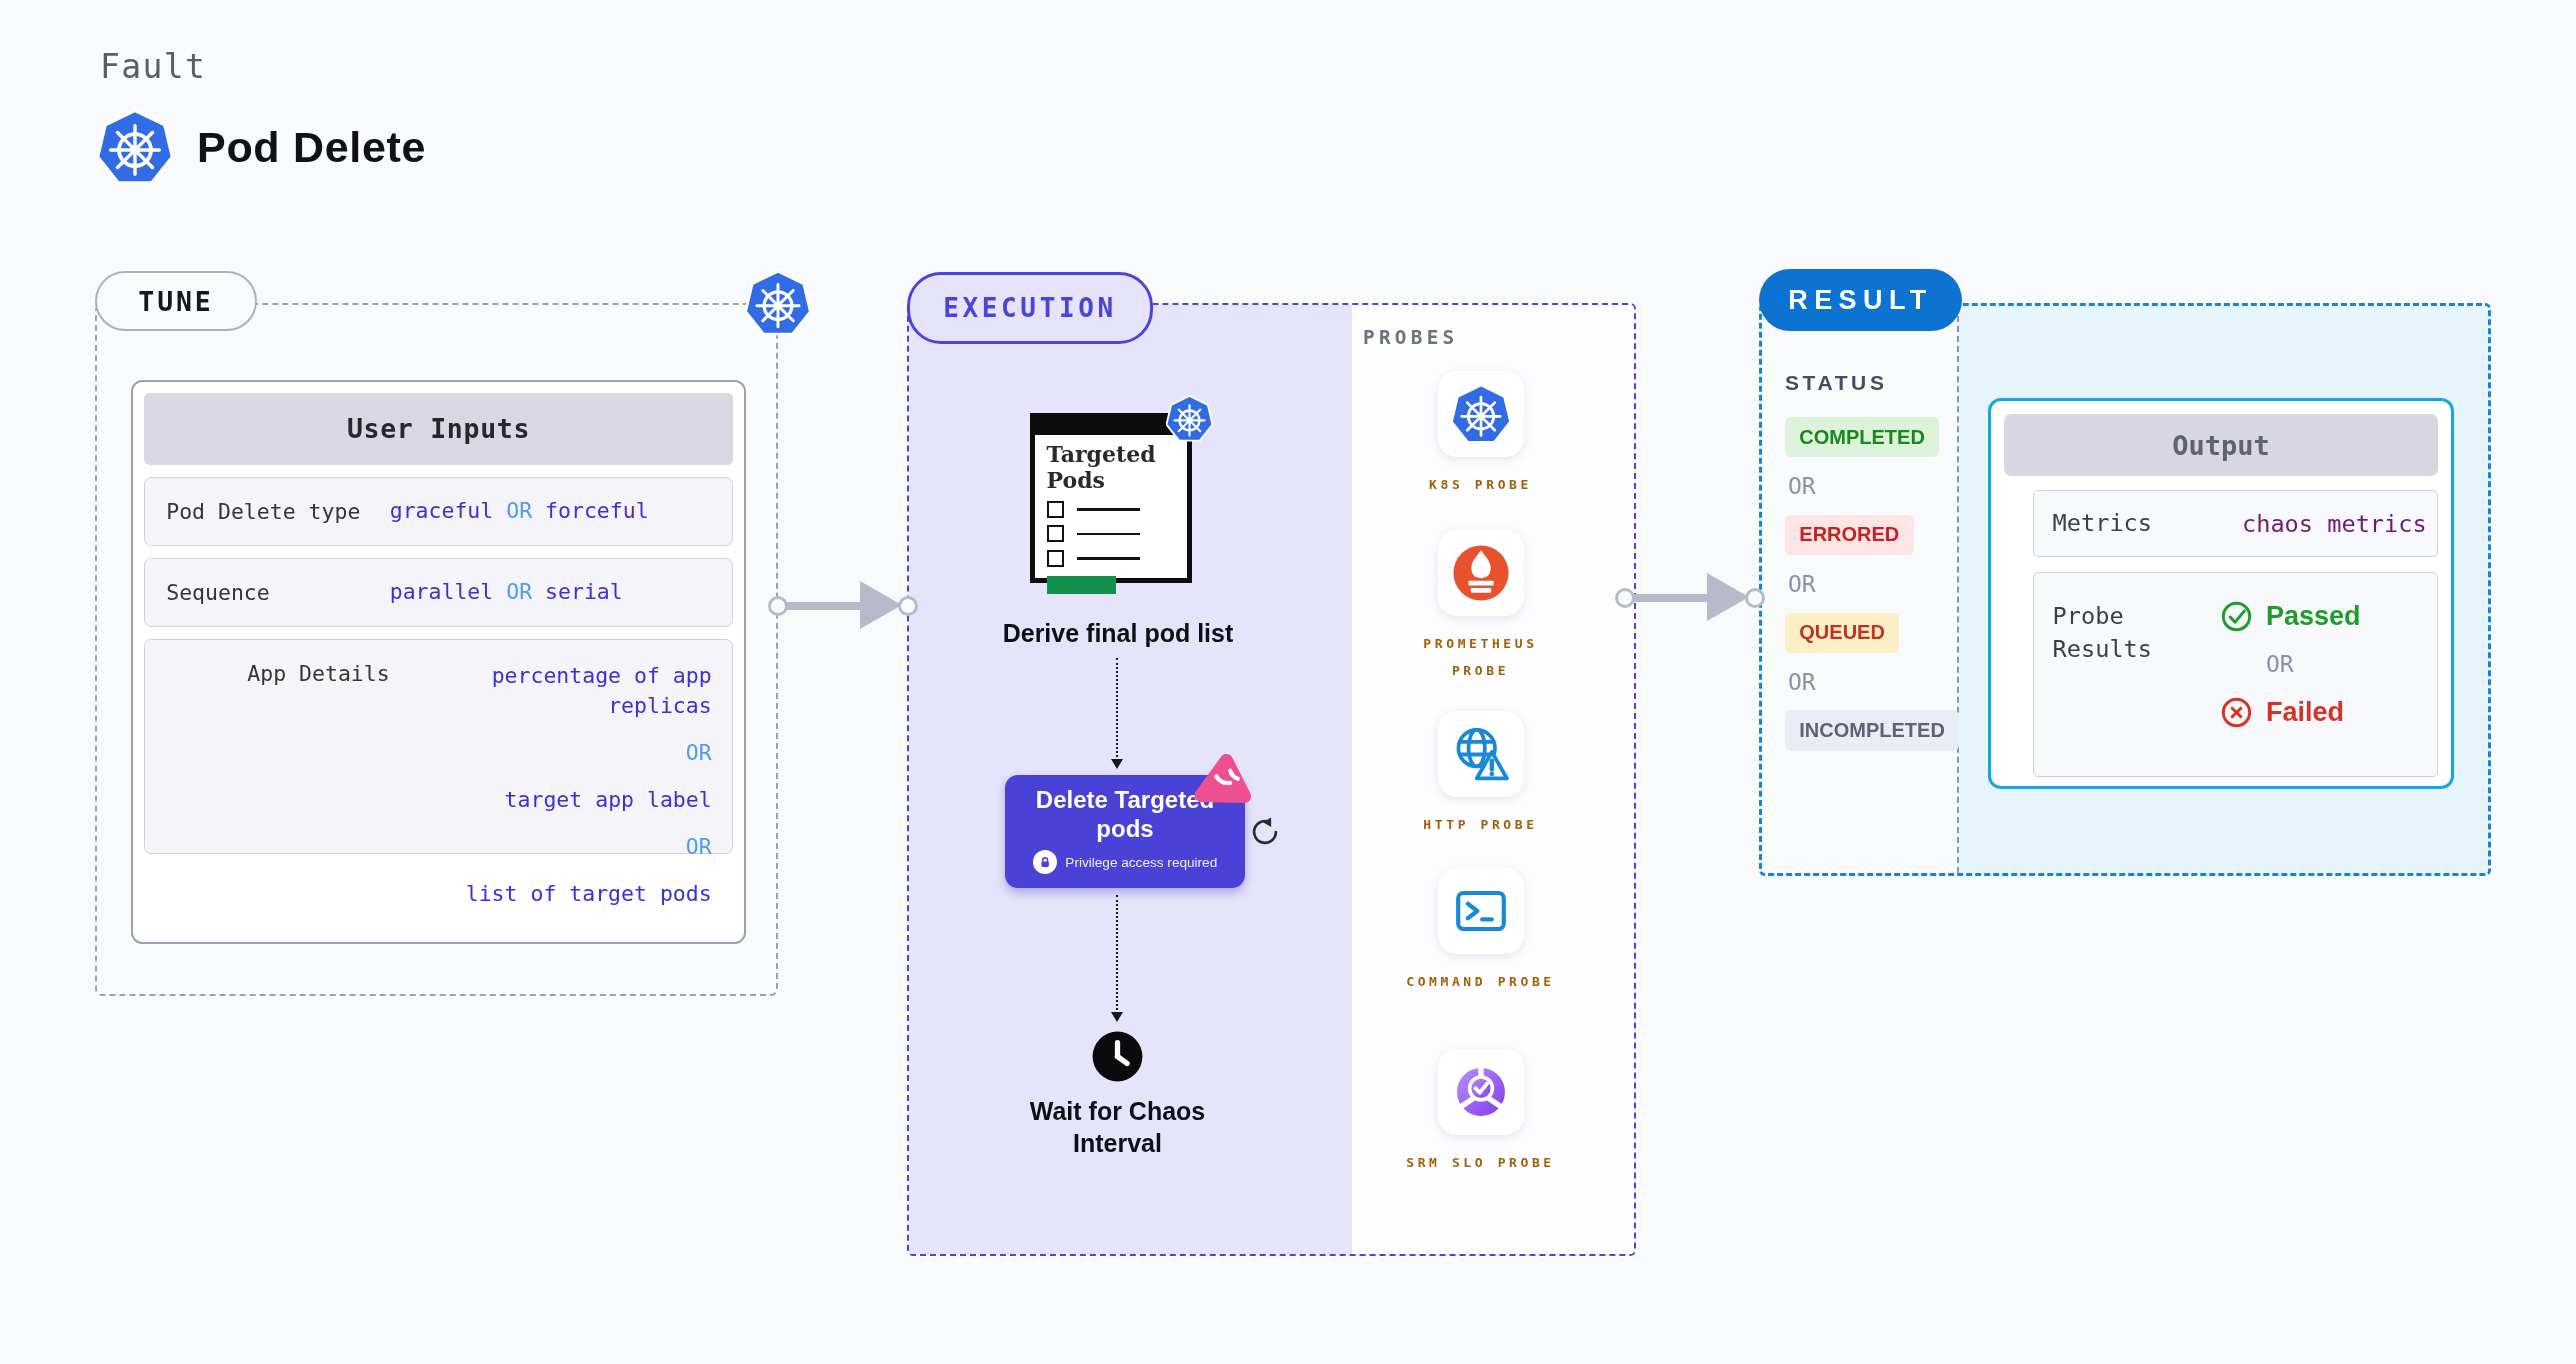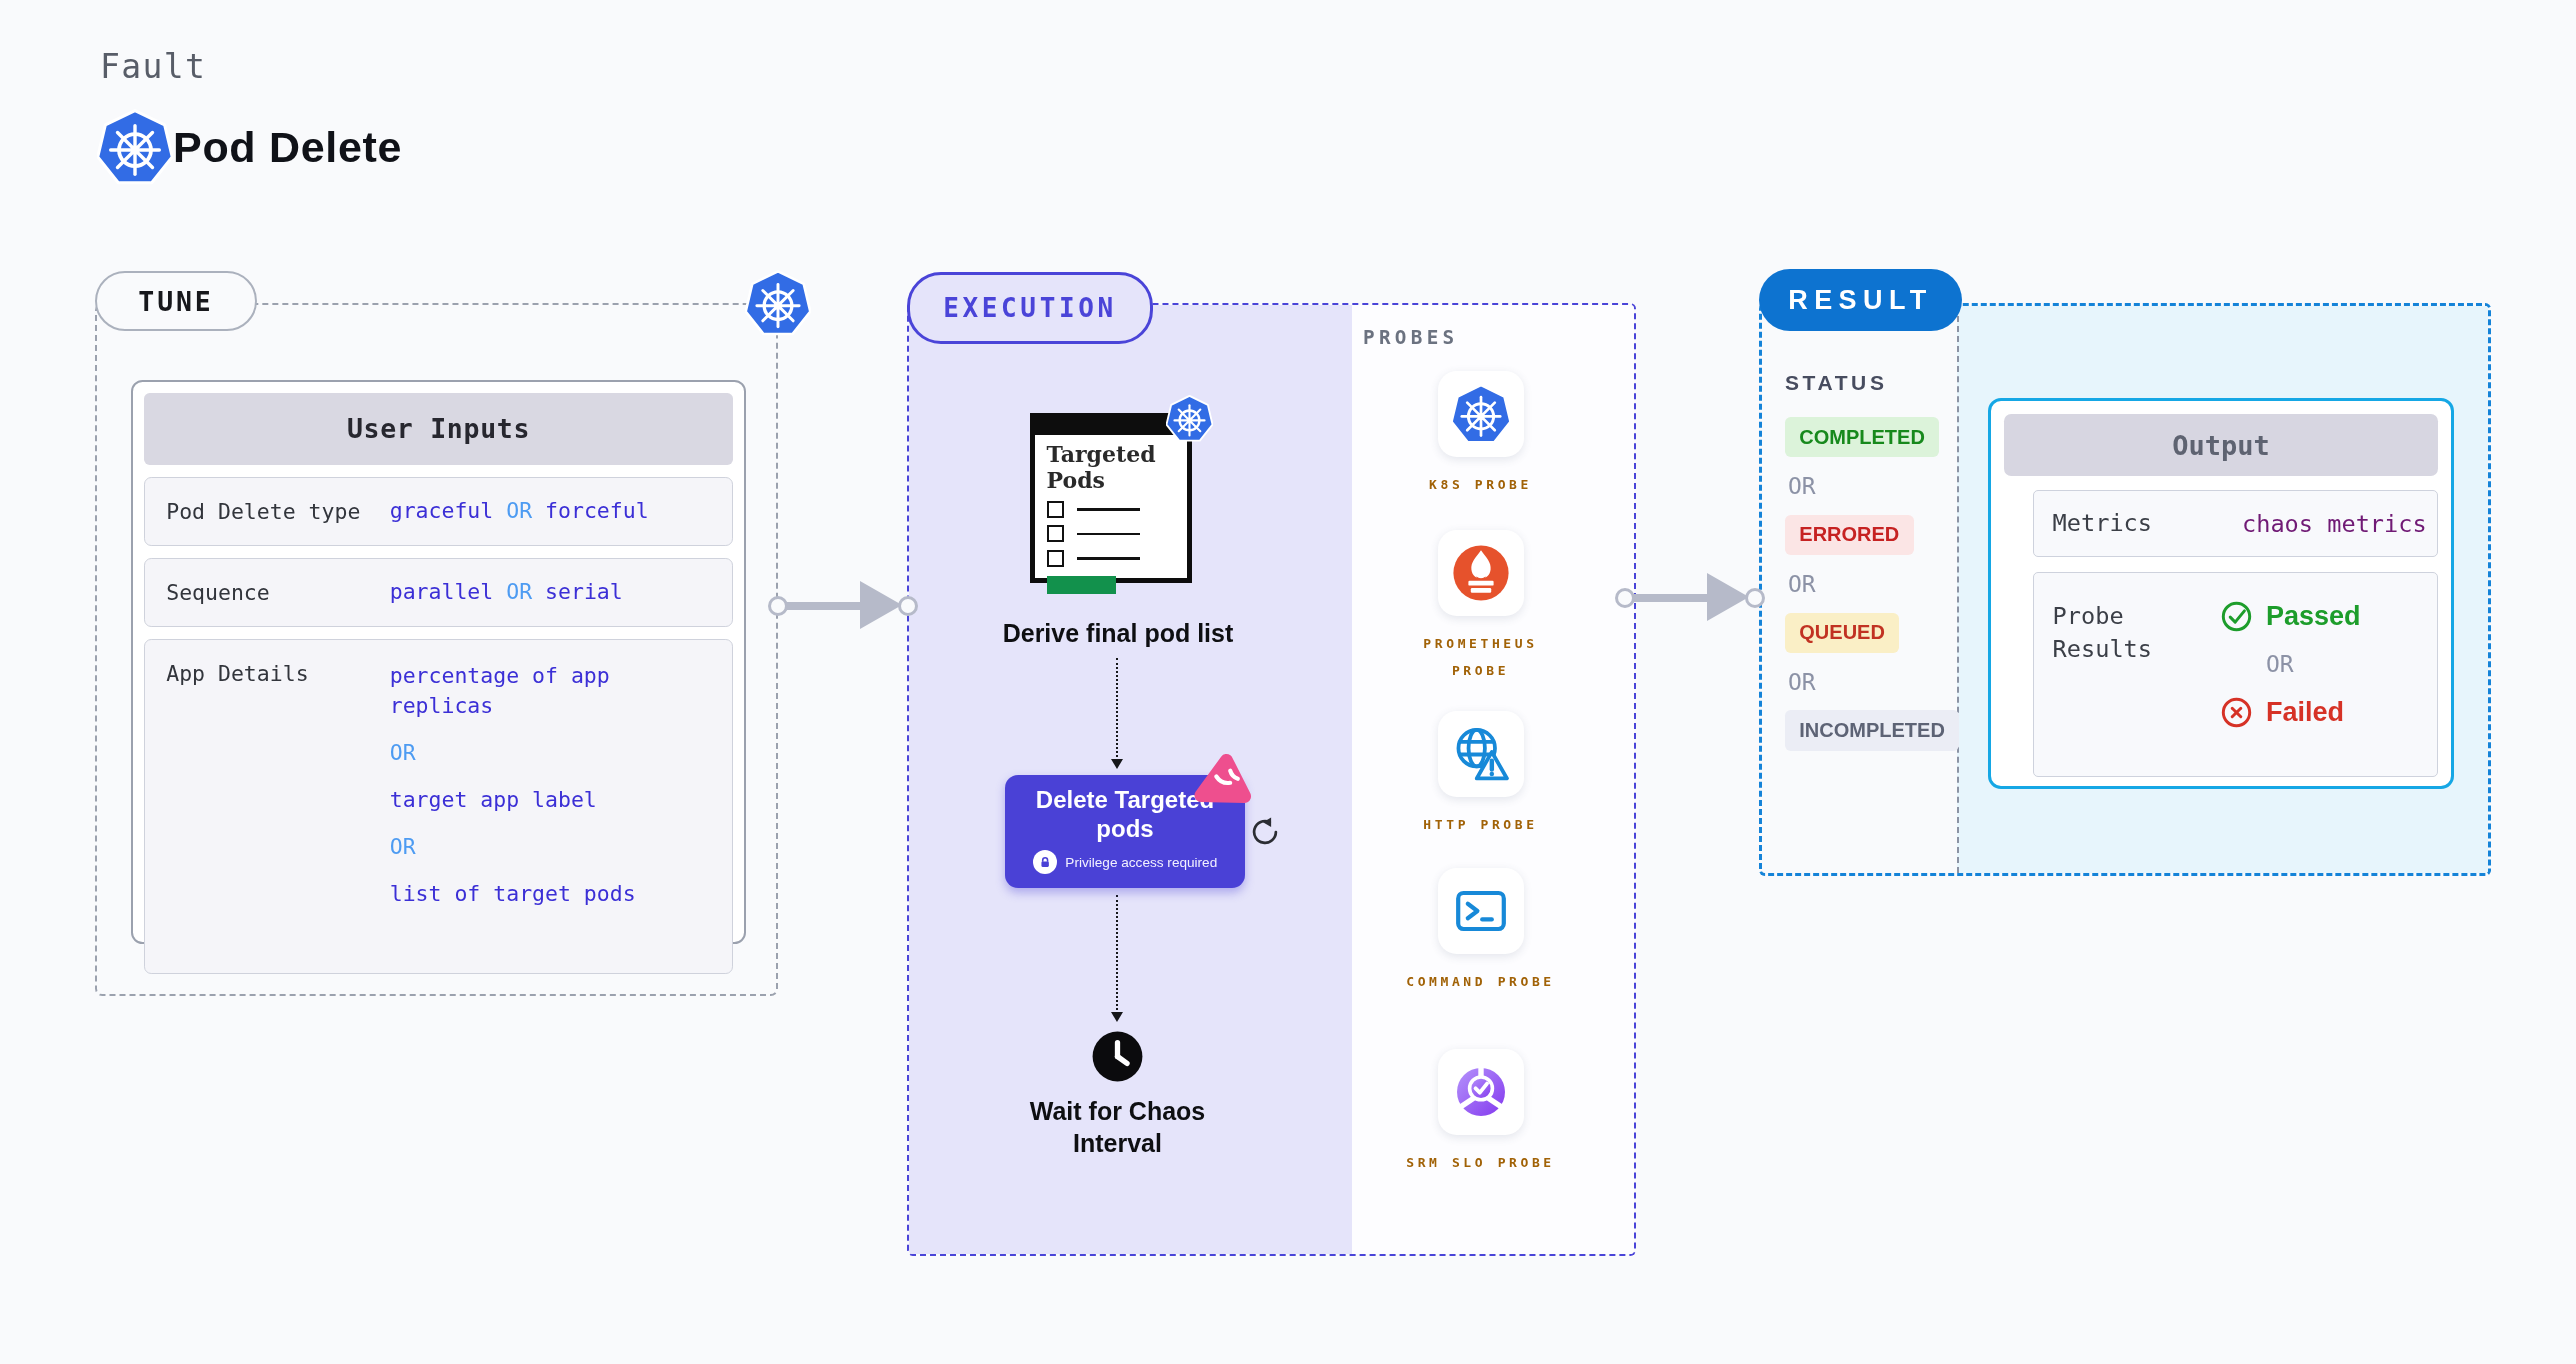--- a/index.html
+++ b/index.html
@@ -10,21 +10,21 @@
     position: relative;
     overflow: hidden;
   }
   .abs { position: absolute; }
   .mono { font-family: "DejaVu Sans Mono", monospace; }
   .sans { font-family: "Liberation Sans", "DejaVu Sans", sans-serif; }
   .serif { font-family: "DejaVu Serif", serif; }
 
   
   .eyebrow { left: 100px; top: 47px; font-size: 33px; color: #585d68; letter-spacing: 1.4px; }
-  .page-title-row { left: 97px; top: 109px; display: flex; align-items: center; }
+  .page-title-row { left: 97px; top: 109px; display: flex; align-items: center; gap: 24px; }
   .page-title { font-size: 43px; font-weight: bold; color: #101218; letter-spacing: 0.7px; }
 
   
   .dashed-box { border-radius: 7.2px; }
   .pill {
     display: flex; align-items: center; justify-content: center;
     border-radius: 34px; font-weight: bold; z-index: 6;
   }
 
   
@@ -34,21 +34,21 @@
   .tune-k8s { left: 745px; top: 270px; width: 66px; height: 66px; z-index: 6; }
 
   .ui-card { left: 131px; top: 380px; width: 615px; height: 564px;
     background: #ffffff; border: 2.1px solid #9ba1ae; border-radius: 11.5px; padding: 10.7px; z-index: 2;}
   .ui-header { height: 72px; background: #d9d8e2; border-radius: 5.7px;
     display: flex; align-items: center; justify-content: center;
     font-size: 26.5px; font-weight: bold; color: #27272f; letter-spacing: 0.7px; }
   .ui-row { margin-top: 12px; background: #f5f5f9; border: 1.4px solid #cfd2dc; border-radius: 7.2px;
     display: flex; font-size: 21.5px; color: #32353c; }
   .ui-row.small { height: 69px; align-items: center; }
-  .ui-row.big { height: 335px; align-items: flex-start; padding-top: 21.5px; }
+  .ui-row.big { height: 215px; align-items: flex-start; padding-top: 21.5px; text-align: right; }
   .ui-label { padding-left: 21.5px; width: 245px; flex: none; }
   .ui-value { color: #3b2fd6; line-height: 30px; }
   .or-inline { color: #4d9bf2; }
   .ui-multival { width: 322px; }
   .ui-multival .gap { height: 17px; }
 
   
   .flow-arrow { width: 150px; height: 52px; z-index: 8; }
   .flow-arrow .dot { position: absolute; width: 20px; height: 20px; border-radius: 50%;
     background: #f9fafc; border: 3.6px solid #b6bac9; top: 15.8px; }

